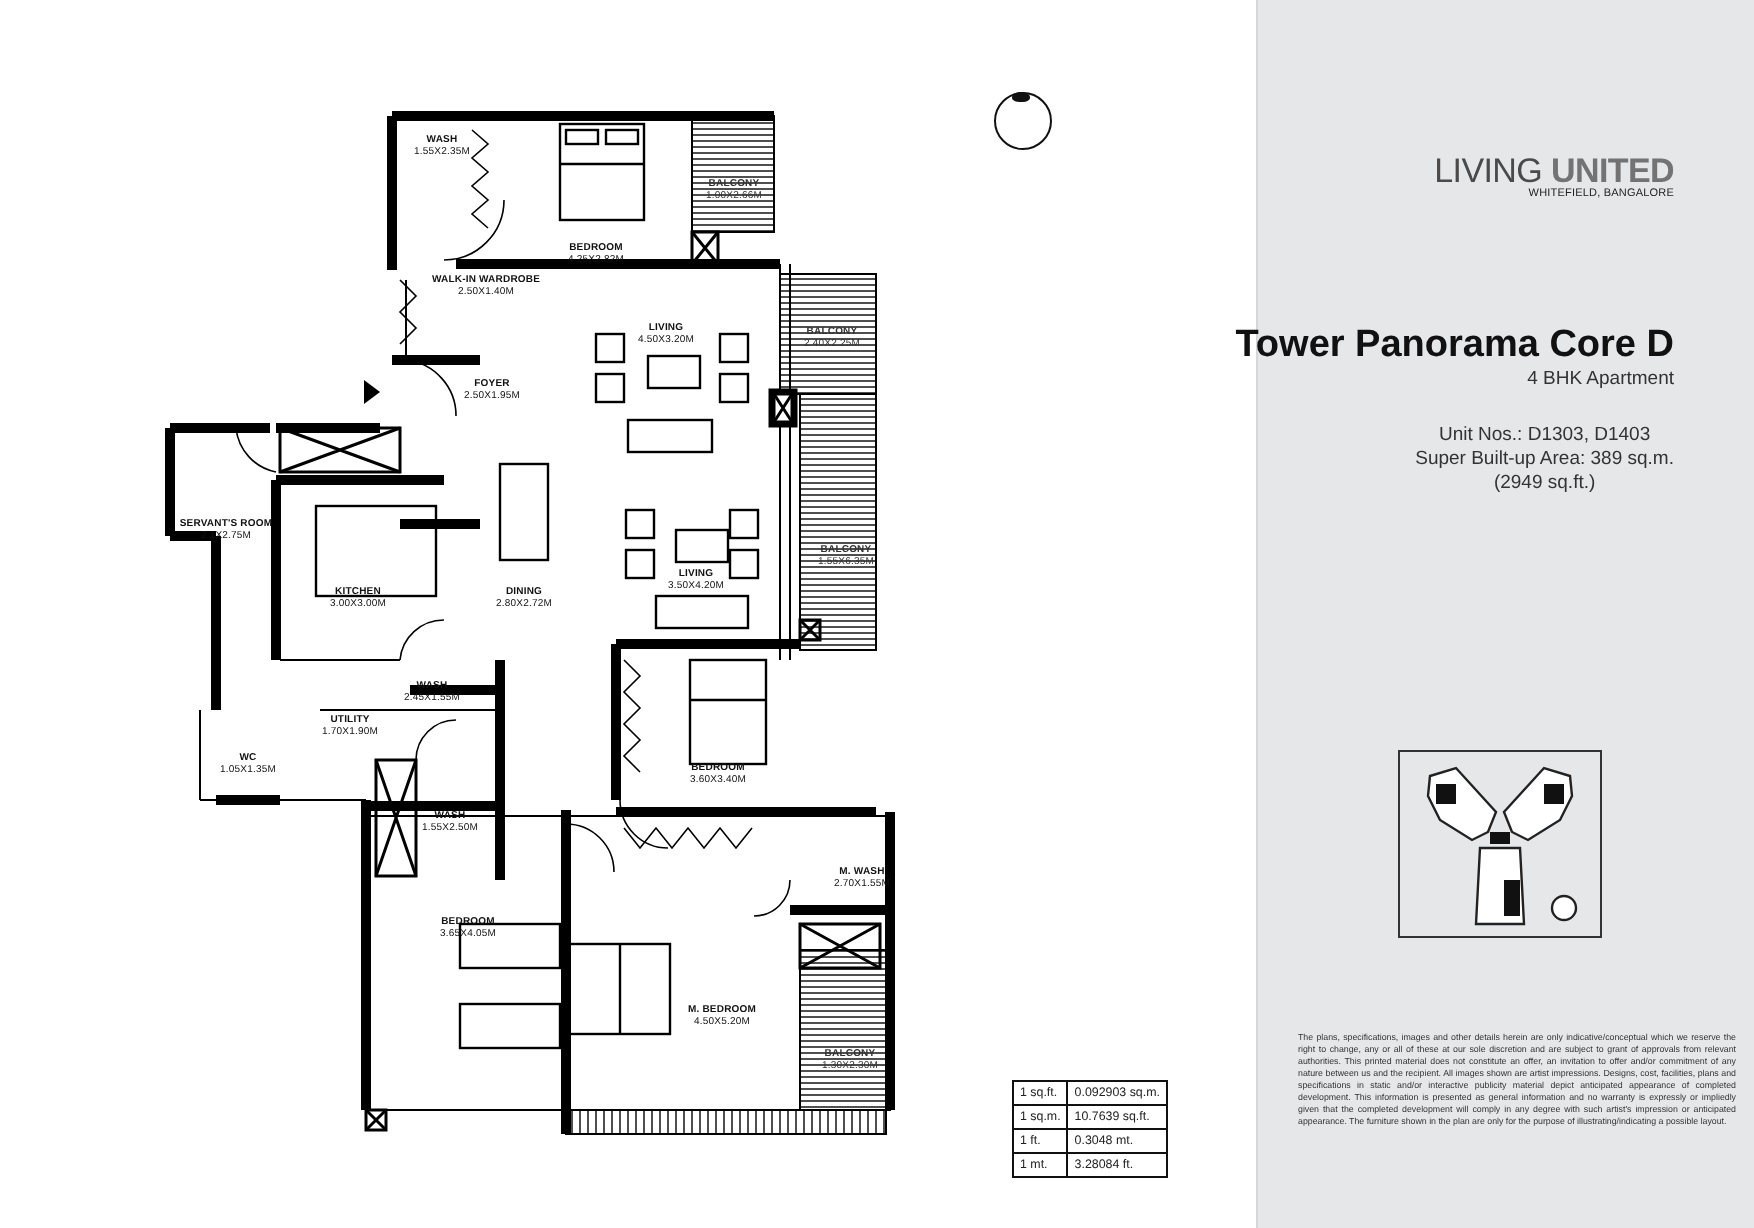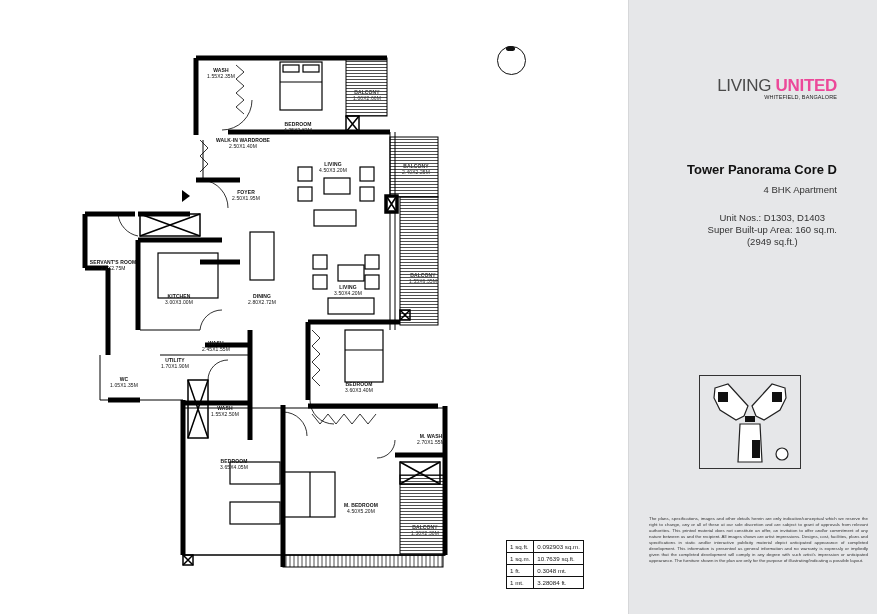--- a/index.html
+++ b/index.html
@@ -3,23 +3,23 @@
 <meta charset="utf-8">
 <style>
   html,body{margin:0;padding:0;}
   body{width:877px;height:614px;position:relative;background:#ffffff;overflow:hidden;font-family:"Liberation Sans",sans-serif;}
   #plan{position:absolute;left:0;top:0;width:628px;height:614px;background:#fff;}
   #panel{position:absolute;left:628px;top:0;width:249px;height:614px;background:#e6e7e9;border-left:1px solid #d6d7d9;}
   .lbl{position:absolute;font-size:5px;line-height:5.5px;text-align:center;color:#111;font-weight:bold;white-space:nowrap;transform:translateX(-50%);letter-spacing:0.1px;}
   .lbl span{display:block;font-weight:normal;}
   .brand{position:absolute;right:40px;top:76px;font-size:17px;letter-spacing:-0.3px;white-space:nowrap;}
   .brand .g{color:#4a4a4a;font-weight:normal;}
-  .brand .u{color:#ec4899;font-weight:bold;}
+  .brand .u{color:#737373;font-weight:bold;}
   .sub{position:absolute;right:40px;top:94px;font-size:5.5px;color:#222;white-space:nowrap;letter-spacing:0.1px;}
-  .title{position:absolute;right:40px;top:162px;font-size:13px;font-weight:bold;color:#111;white-space:nowrap;}
+  .title{position:absolute;right:40px;top:162px;font-size:19px;font-weight:bold;color:#111;white-space:nowrap;}
   .type{position:absolute;right:40px;top:184px;font-size:9.5px;color:#333;white-space:nowrap;text-align:center;}
   .units{position:absolute;right:40px;top:212px;font-size:9.5px;color:#333;text-align:center;line-height:12px;white-space:nowrap;}
   .keymap{position:absolute;left:699px;top:375px;width:100px;height:92px;border:1px solid #333;background:#e6e7e9;}
   .disc{position:absolute;left:649px;top:516px;width:219px;font-size:4.4px;line-height:6px;color:#333;text-align:justify;}
   table.conv{position:absolute;left:506px;top:540px;border-collapse:collapse;font-size:6.2px;color:#222;background:#fff;}
   table.conv td{border:1px solid #111;padding:1px 3px;height:9px;white-space:nowrap;}
   .compass{position:absolute;left:497px;top:46px;width:27px;height:27px;border:1.5px solid #111;border-radius:50%;}
   .compass::after{content:"";position:absolute;left:8px;top:-1px;width:9px;height:5px;background:#111;border-radius:50% 50% 40% 40%;}
 </style>
 </head>
@@ -209,21 +209,21 @@
 <div class="brand">
   <span class="g">LIVING</span>
   <span class="u">UNITED</span>
 </div>
 <div class="sub">WHITEFIELD, BANGALORE</div>
 
 <div class="title">Tower Panorama Core D</div>
 <div class="type">4 BHK Apartment</div>
 <div class="units">
   <div>Unit Nos.: D1303, D1403</div>
-  <div>Super Built-up Area: 160 sq.m.</div>
+  <div>Super Built-up Area: 389 sq.m.</div>
   <div>(2949 sq.ft.)</div>
 </div>
 
 <div class="keymap">
   <svg width="100" height="92" viewBox="0 0 100 92">
     <g fill="#fff" stroke="#222" stroke-width="1.2">
       <path d="M15 12 L28 8 L48 30 L44 40 L36 44 L20 34 L14 22 Z"></path>
       <path d="M85 12 L72 8 L52 30 L56 40 L64 44 L80 34 L86 22 Z"></path>
       <path d="M40 48 L60 48 L62 86 L38 86 Z"></path>
       <circle cx="82" cy="78" r="6"></circle>

